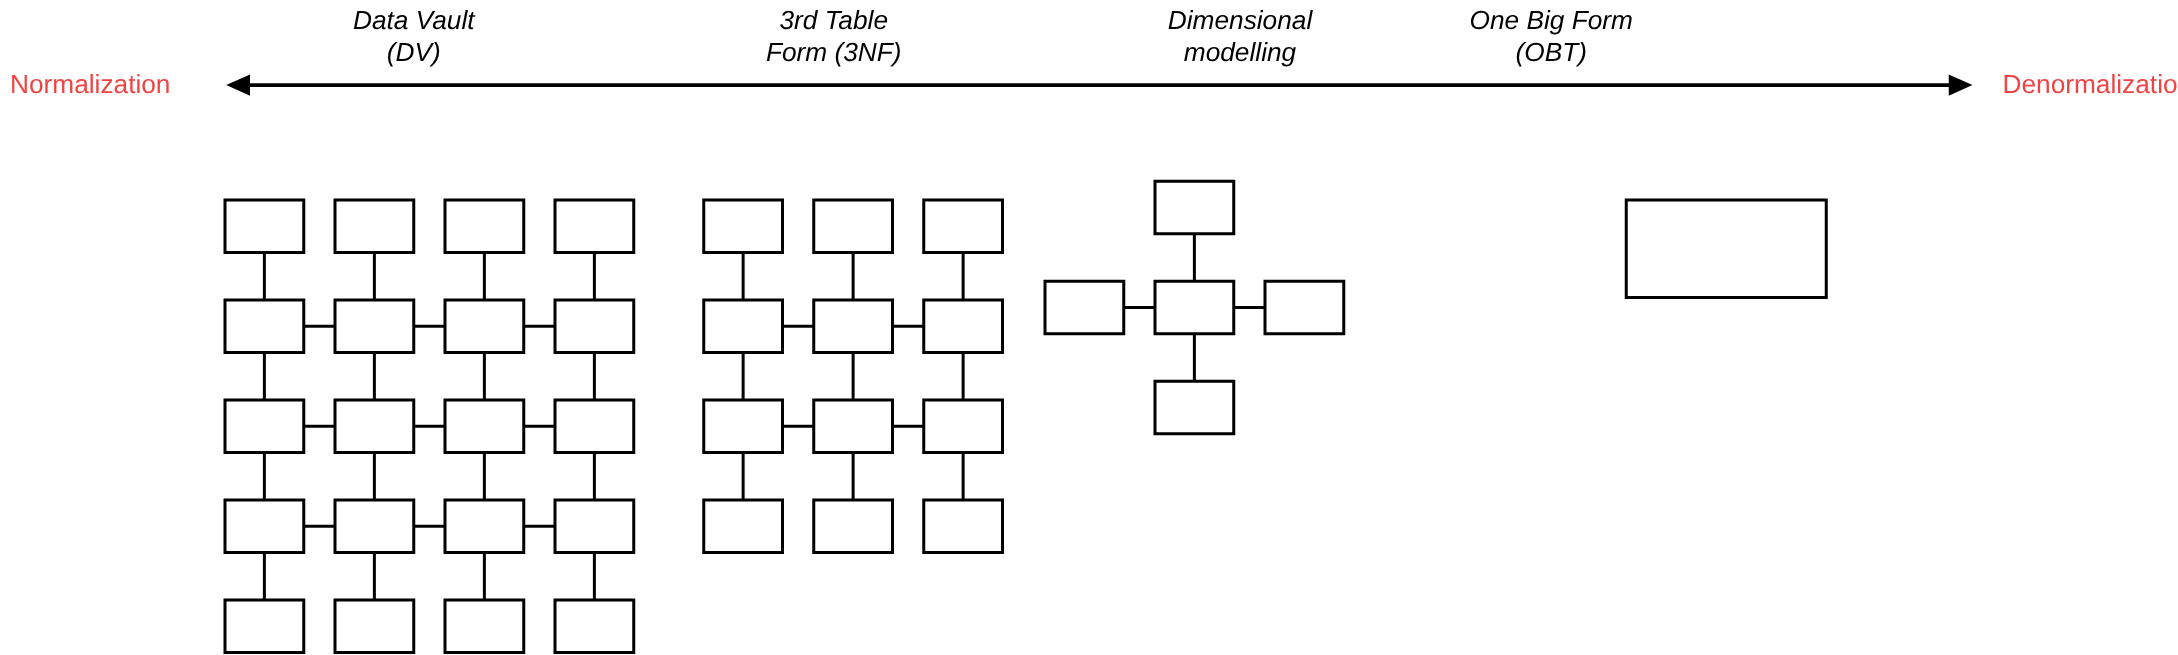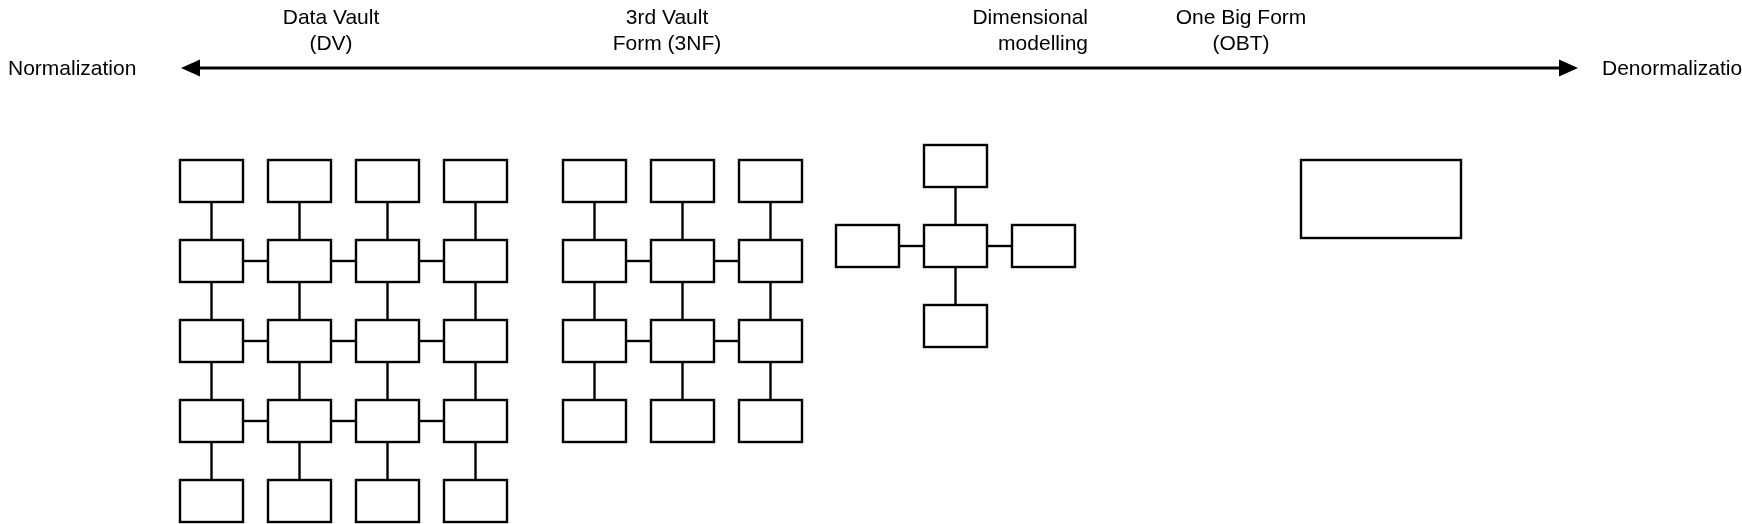--- a/index.html
+++ b/index.html
@@ -16,29 +16,30 @@
     width: 1742px;
     height: 524px;
     background: #ffffff;
     overflow: hidden;
   }
   .axis-end-label {
     position: absolute;
     font-size: 21px;
     line-height: 25px;
     white-space: nowrap;
-    color: #000000;
+    color: #ef4444;
   }
   .stage-label {
     position: absolute;
     font-size: 21px;
     line-height: 26px;
     text-align: center;
     white-space: pre-line;
     color: #000;
+    font-style: italic;
   }
   svg.layer {
     position: absolute;
     left: 0;
     top: 0;
     width: 1742px;
     height: 524px;
   }
   .ent-box {
     fill: #ffffff;
@@ -62,23 +63,23 @@
 <body>
 
 <div id="canvas">
 
   <div class="axis-end-label" id="label-left" style="left: 8px; top: 55px;">Normalization</div>
 
   <div class="axis-end-label" id="label-right" style="left: 1602px; top: 55px;">Denormalization</div>
 
   <div class="stage-label" id="stage-label-0" style="width: 240px; left: 211px; top: 4px;">Data Vault
 (DV)</div>
-  <div class="stage-label" id="stage-label-1" style="width: 240px; left: 547px; top: 4px;">3rd Vault
+  <div class="stage-label" id="stage-label-1" style="width: 240px; left: 547px; top: 4px;">3rd Table
 Form (3NF)</div>
-  <div class="stage-label" id="stage-label-2" style="width: 240px; left: 848px; top: 4px; text-align: right;">Dimensional
+  <div class="stage-label" id="stage-label-2" style="width: 240px; left: 872px; top: 4px;">Dimensional
 modelling</div>
   <div class="stage-label" id="stage-label-3" style="width: 240px; left: 1121px; top: 4px;">One Big Form
 (OBT)</div>
 
   <svg class="layer" viewBox="0 0 1742 524" xmlns="http://www.w3.org/2000/svg">
     <g id="spectrum-arrow-group">
         <line x1="196" y1="68" x2="1563" y2="68" class="spectrum-line"></line>
         <polygon points="181,68 200,59.5 200,76.5" class="spectrum-head"></polygon>
         <polygon points="1578,68 1559,59.5 1559,76.5" class="spectrum-head"></polygon>
       </g>

